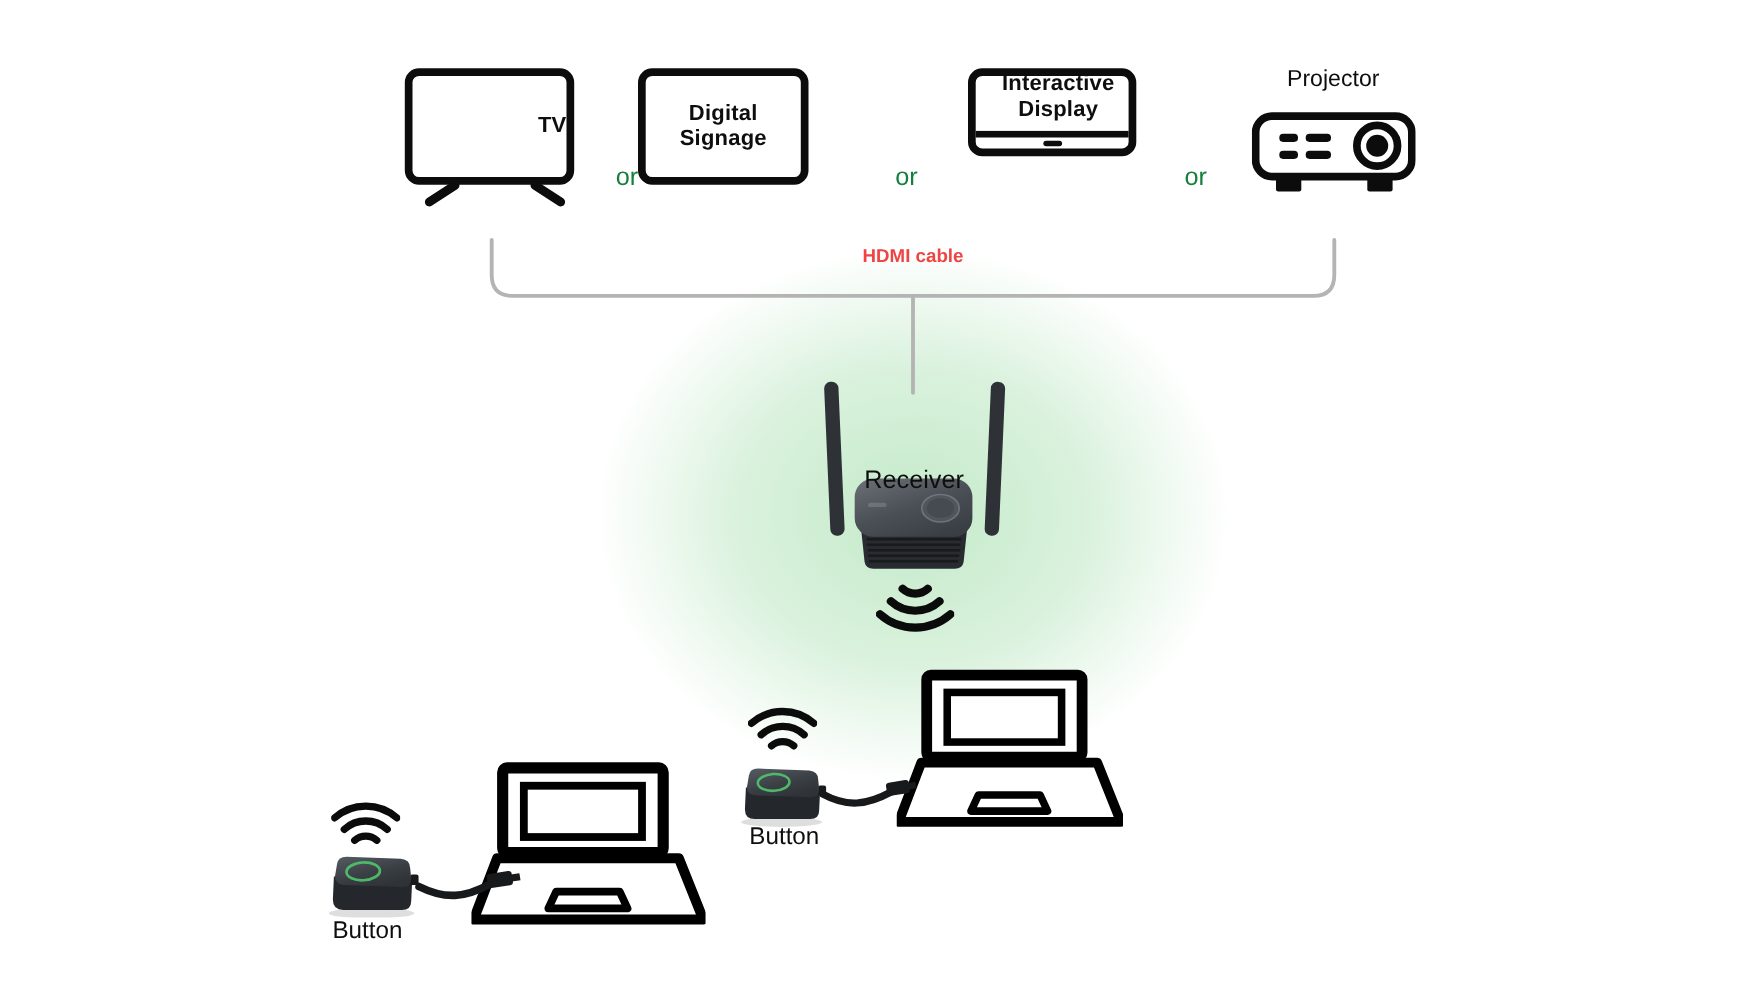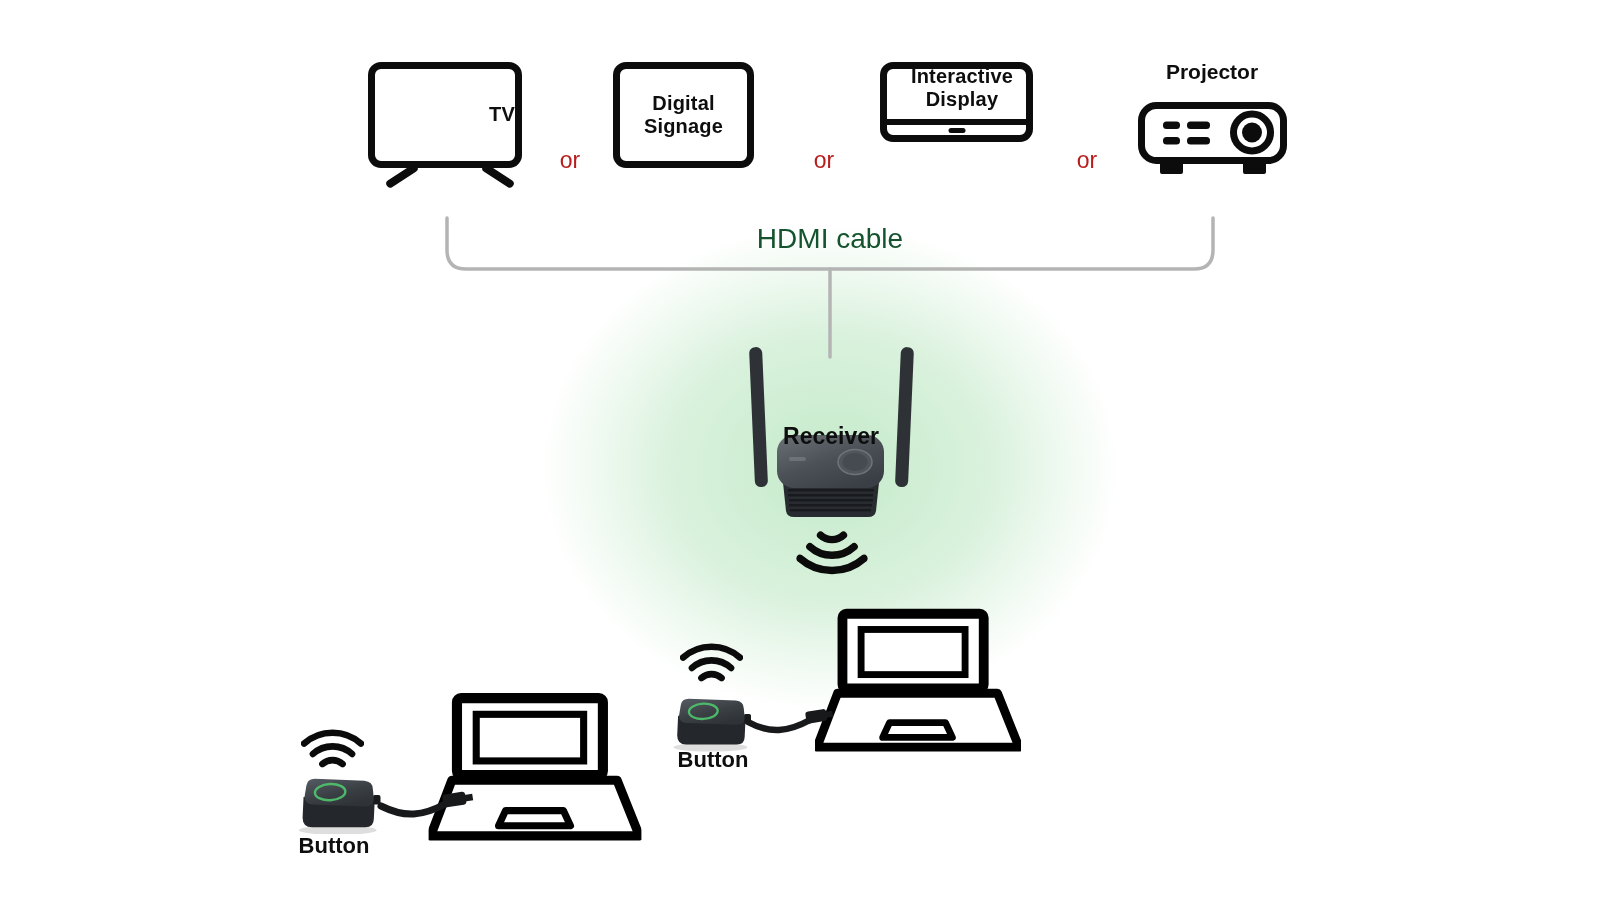--- a/index.html
+++ b/index.html
@@ -18,45 +18,45 @@
       rgba(132,211,143,0) 76%);
   }
   
   .box{
     position:absolute;box-sizing:border-box;background:#ffffff;
     border:7px solid #0c0c0c;border-radius:13px;
     display:flex;align-items:center;justify-content:center;text-align:center;
     font-weight:700;font-size:20px;line-height:1.16;letter-spacing:.2px;color:#0e0e0e;
   }
   #tv-box{left:368px;top:62px;width:154px;height:106px;justify-content:flex-end;}
-  #ds-box{left:613px;top:62px;width:141px;height:106px;padding:0 8px;}
+  #ds-box{left:580px;top:62px;width:155px;height:106px;padding:0 8px;}
   #id-box{left:880px;top:62px;width:153px;height:80px;padding:0 6px 24px 17px;align-items:flex-end;}
   .tv-leg{position:absolute;width:36px;height:8px;background:#0c0c0c;border-radius:4px;}
   #tv-leg-left{left:384px;top:172px;transform:rotate(-33deg);}
   #tv-leg-right{left:480px;top:172px;transform:rotate(33deg);}
   .id-divider{position:absolute;left:0;right:0;bottom:10px;height:6px;background:#0c0c0c;}
   .id-dash{position:absolute;left:50%;transform:translateX(-50%);bottom:2px;width:17px;height:5px;border-radius:3px;background:#0c0c0c;}
   .or{
     position:absolute;transform:translateX(-50%);width:70px;text-align:center;
-    color:#b91c1c;font-size:23px;font-weight:500;
+    color:#15803d;font-size:23px;font-weight:500;
   }
   #or-1{left:570px;top:147px;}
   #or-2{left:824px;top:147px;}
   #or-3{left:1087px;top:147px;}
   .caption{
     position:absolute;transform:translateX(-50%);text-align:right;white-space:nowrap;
-    font-weight:700;color:#0e0e0e;
+    font-weight:400;color:#0e0e0e;
   }
   #projector-label{left:1212px;top:60px;font-size:21px;}
   #receiver-label{left:831px;top:386px;font-size:23px;z-index:5;margin-top:37px;}
   #button-label-left{left:334px;top:833px;font-size:22px;}
   #button-label-right{left:713px;top:747px;font-size:22px;}
   #hdmi-label{
     position:absolute;left:830px;top:223px;transform:translateX(-50%);
-    font-size:28px;font-weight:400;color:#14532d;white-space:nowrap;
+    font-size:17px;font-weight:700;color:#ef4444;white-space:nowrap;
   }
   svg{display:block;}
   .flip-v{transform:scaleY(-1);}
 </style>
 </head>
 <body>
 
 <div class="stage">
 
   <svg width="0" height="0" style="position:absolute" aria-hidden="true">

